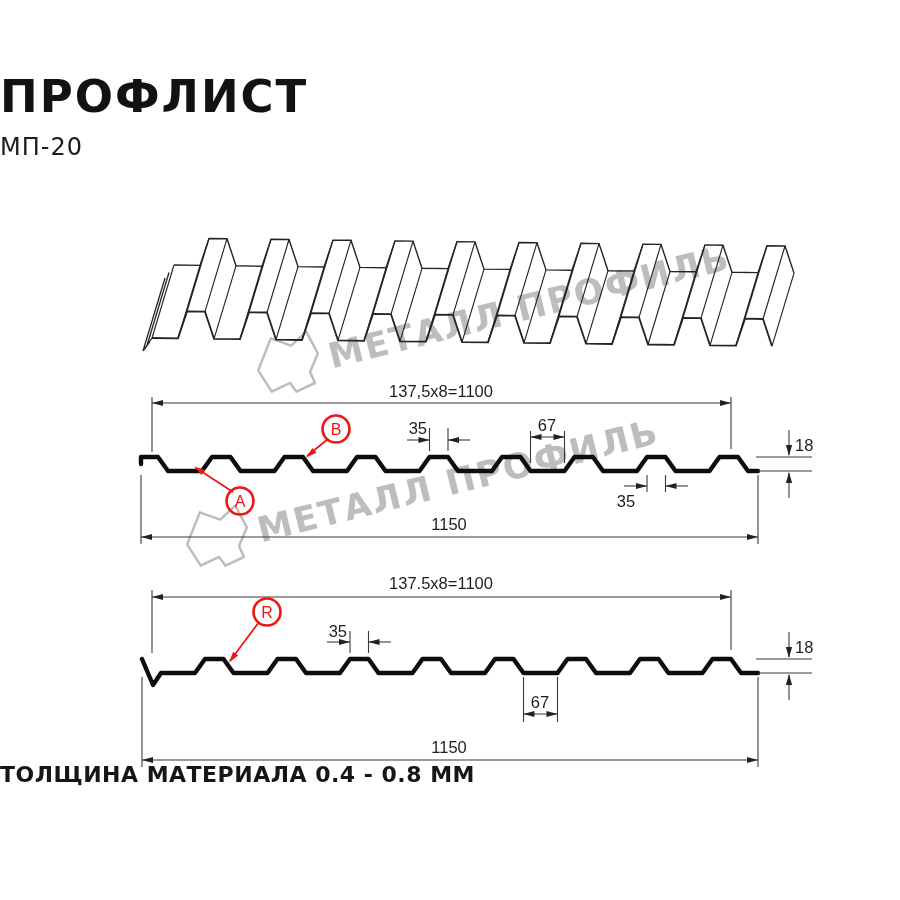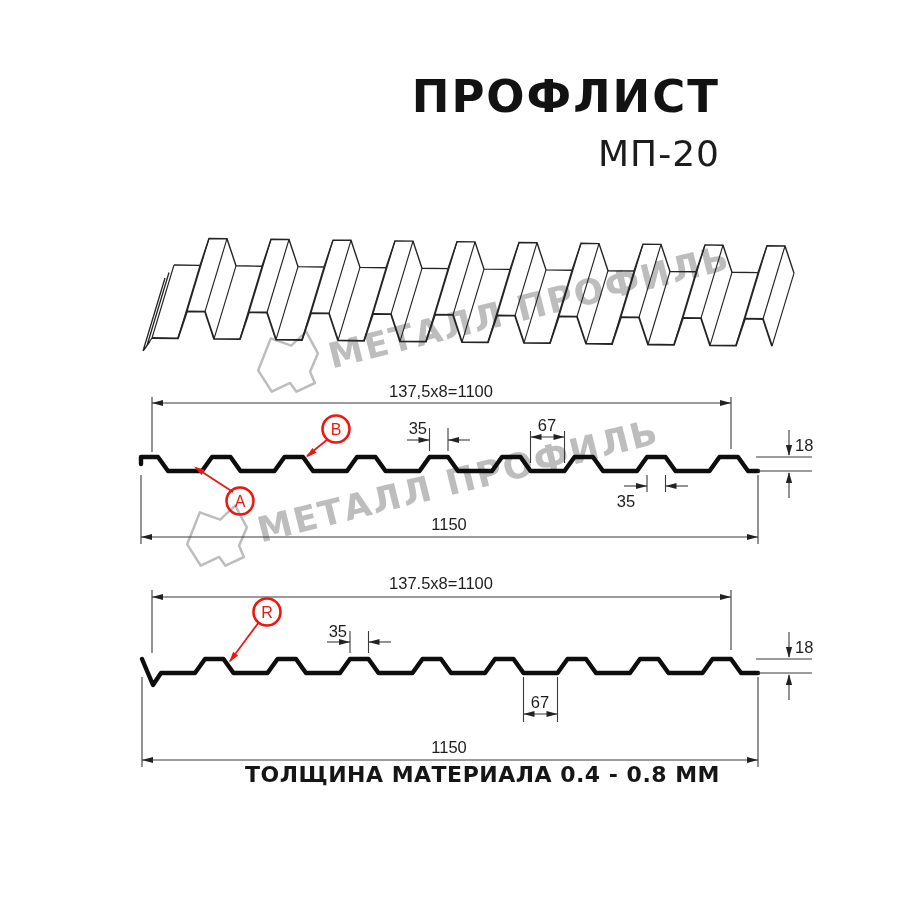--- a/index.html
+++ b/index.html
@@ -1,20 +1,20 @@
 <!DOCTYPE html>
 <html><head>
 <meta charset="utf-8">
 <style>
   html,body{margin:0;padding:0;}
   body{width:900px;height:900px;background:#ffffff;position:relative;overflow:hidden;
        font-family:"Liberation Sans",sans-serif;}
-  .center-text{position:absolute;left:0;width:720px;text-align:right;color:#121212;}
+  .center-text{position:absolute;left:0;width:720px;text-align:left;color:#121212;}
   .title{top:70px;font-family:"DejaVu Sans",sans-serif;font-weight:bold;font-size:45px;letter-spacing:2px;}
-  .subtitle{top:133px;font-family:"DejaVu Sans",sans-serif;font-weight:500;font-size:36px;letter-spacing:1px;color:#1c1c1c;}
+  .subtitle{top:133px;font-family:"DejaVu Sans",sans-serif;font-weight:500;font-size:24px;letter-spacing:1px;color:#1c1c1c;}
   .footer{top:762px;font-family:"DejaVu Sans",sans-serif;font-weight:bold;font-size:22px;letter-spacing:.5px;color:#161616;}
   svg{position:absolute;left:0;top:0;}
   .thin{stroke:#3a3a3a;stroke-width:1.1;fill:none;}
   .ah{fill:#222;stroke:none;}
   .redah{fill:#ec1712;stroke:none;}
   .prof{stroke:#0d0d0d;stroke-width:4.4;fill:none;stroke-linejoin:round;stroke-linecap:round;}
   .dimtext{font:16.5px "Liberation Sans",sans-serif;fill:#1d1d1d;}
   .redcircle{stroke:#ec1712;stroke-width:2.6;fill:none;}
   .redline{stroke:#ec1712;stroke-width:1.7;fill:none;}
   .redtext{font:16px "Liberation Sans",sans-serif;fill:#ec1712;}

